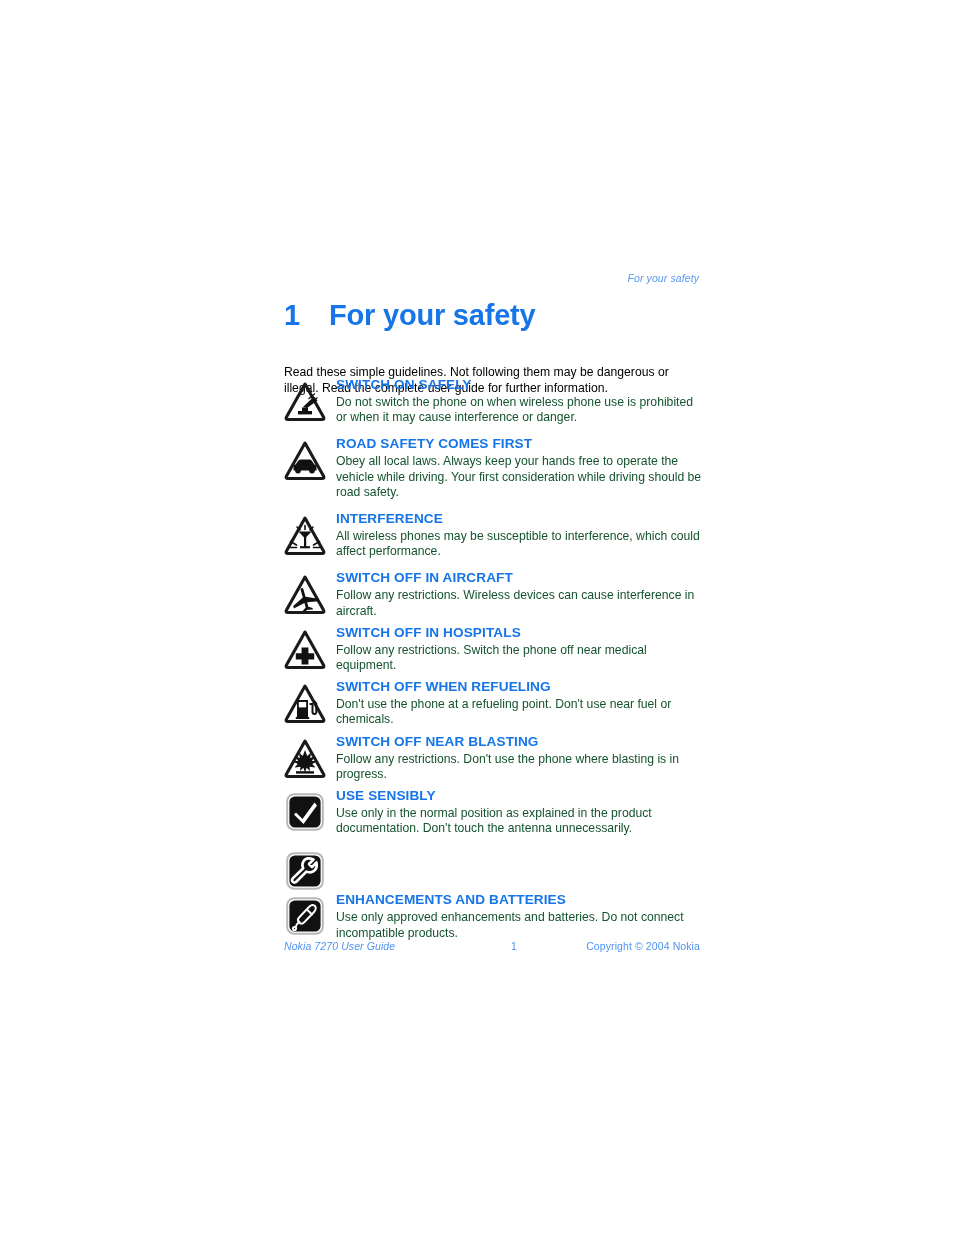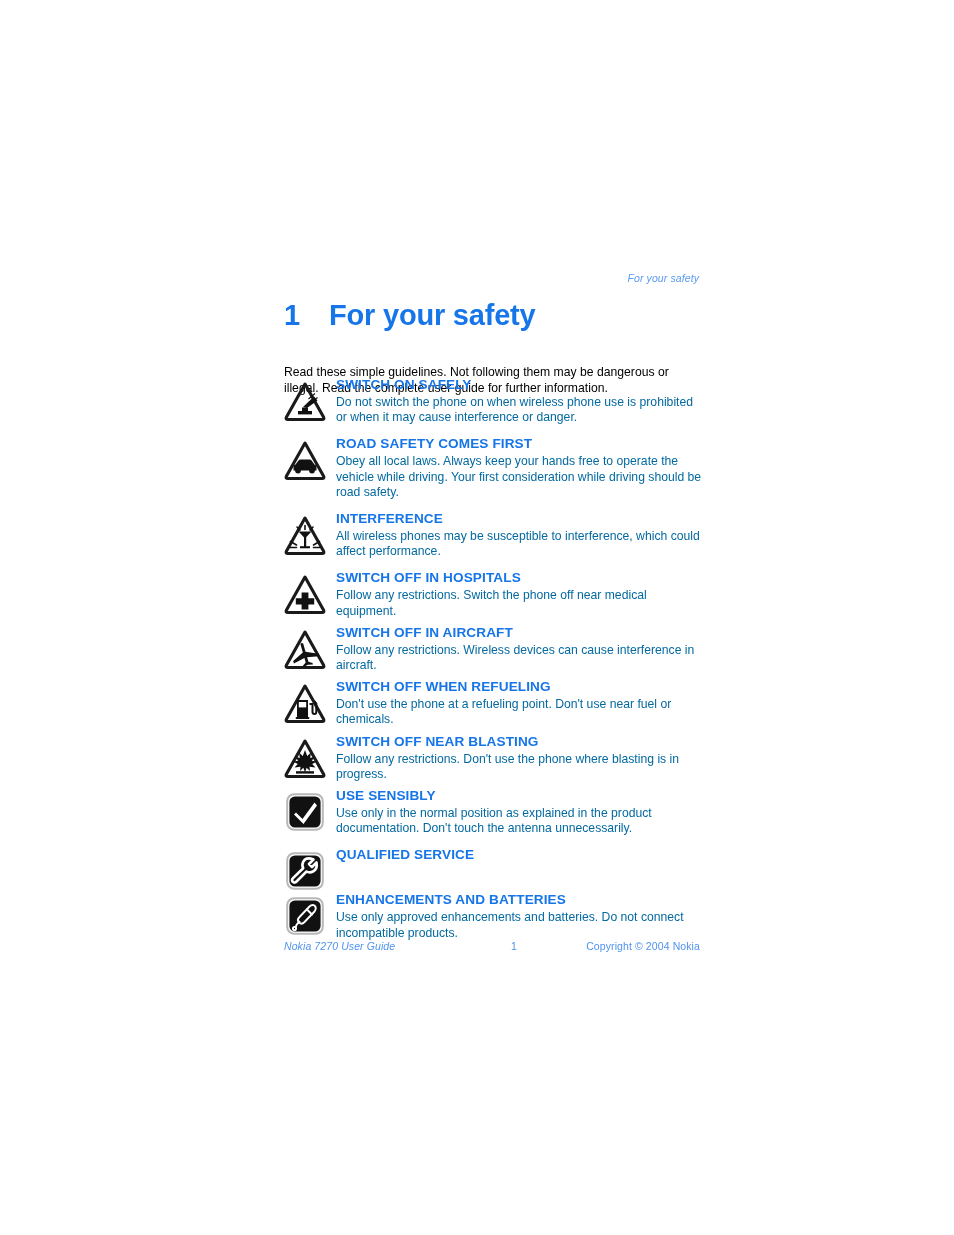--- a/index.html
+++ b/index.html
@@ -90,21 +90,21 @@
     color: #1675e8;
     font-size: 13.6px;
     font-weight: bold;
     letter-spacing: 0.1px;
     line-height: 17px;
     margin: 0 0 2px 0;
   }
   .section-body {
     font-size: 12.2px;
     line-height: 15.2px;
-    color: #0369a1;
+    color: #14532d;
     margin: 0;
   }
 
   
   .s-switch-on      { margin-bottom: 10px; }
   .s-road-safety    { margin-bottom: 10px; }
   .s-interference   { margin-bottom: 10px; }
   .s-hospitals      { min-height: 40px; margin-bottom: 5px; }
   .s-aircraft       { min-height: 40px; margin-bottom: 5px; }
   .s-refueling      { min-height: 40px; margin-bottom: 5px; }
@@ -191,42 +191,42 @@
           <rect x="20" y="23" width="2.2" height="10" fill="#111"></rect>
           <rect x="16" y="32.2" width="10" height="2.1" fill="#111"></rect>
           <path d="M21 15.5 L21 11.5 M16 16 L13 13 M26 16 L29 13" stroke="#111" stroke-width="1.6" fill="none" stroke-linecap="round"></path>
           <path d="M12.5 31 L6.5 27.5 M12.5 33.5 L6 33.5 M29.5 31 L35.5 27.5 M29.5 33.5 L36 33.5" stroke="#111" stroke-width="1.6" fill="none" stroke-linecap="round"></path>
         </svg>
       </div>
       <div class="section-heading">INTERFERENCE</div>
       <p class="section-body">All wireless phones may be susceptible to interference, which could affect performance.</p>
     </div>
 
-    <div class="section s-hospitals">
-      <div class="section-icon">
-        <svg viewBox="0 0 42 42" width="42" height="42">
-          <path d="M21 4 L39.5 37 Q40.8 39.5 38 39.5 L4 39.5 Q1.2 39.5 2.5 37 Z" fill="none" stroke="#1a1a1a" stroke-width="3.1" stroke-linejoin="round"></path>
-          <path d="M17.6 19.5 L24.4 19.5 L24.4 25.2 L30.2 25.2 L30.2 31.6 L24.4 31.6 L24.4 36.4 L17.6 36.4 L17.6 31.6 L11.8 31.6 L11.8 25.2 L17.6 25.2 Z" fill="#111"></path>
-        </svg>
-      </div>
-      <div class="section-heading">SWITCH OFF IN HOSPITALS</div>
-      <p class="section-body">Follow any restrictions. Switch the phone off near medical equipment.</p>
-    </div>
-
     <div class="section s-aircraft">
       <div class="section-icon">
         <svg viewBox="0 0 42 42" width="42" height="42">
           <path d="M21 4 L39.5 37 Q40.8 39.5 38 39.5 L4 39.5 Q1.2 39.5 2.5 37 Z" fill="none" stroke="#1a1a1a" stroke-width="3.1" stroke-linejoin="round"></path>
           <g fill="#111" transform="rotate(-16 21 27)">
             <path d="M19.6 15.5 Q21 13.5 22.4 15.5 L22.4 24 L34 29.5 L34 32 L22.4 29.8 L22.4 34.5 L26 36.8 L26 38.3 L21 37.2 L16 38.3 L16 36.8 L19.6 34.5 L19.6 29.8 L8 32 L8 29.5 L19.6 24 Z"></path>
           </g>
         </svg>
       </div>
       <div class="section-heading">SWITCH OFF IN AIRCRAFT</div>
       <p class="section-body">Follow any restrictions. Wireless devices can cause interference in aircraft.</p>
+    </div>
+
+    <div class="section s-hospitals">
+      <div class="section-icon">
+        <svg viewBox="0 0 42 42" width="42" height="42">
+          <path d="M21 4 L39.5 37 Q40.8 39.5 38 39.5 L4 39.5 Q1.2 39.5 2.5 37 Z" fill="none" stroke="#1a1a1a" stroke-width="3.1" stroke-linejoin="round"></path>
+          <path d="M17.6 19.5 L24.4 19.5 L24.4 25.2 L30.2 25.2 L30.2 31.6 L24.4 31.6 L24.4 36.4 L17.6 36.4 L17.6 31.6 L11.8 31.6 L11.8 25.2 L17.6 25.2 Z" fill="#111"></path>
+        </svg>
+      </div>
+      <div class="section-heading">SWITCH OFF IN HOSPITALS</div>
+      <p class="section-body">Follow any restrictions. Switch the phone off near medical equipment.</p>
     </div>
 
     <div class="section s-refueling">
       <div class="section-icon">
         <svg viewBox="0 0 42 42" width="42" height="42">
           <path d="M21 4 L39.5 37 Q40.8 39.5 38 39.5 L4 39.5 Q1.2 39.5 2.5 37 Z" fill="none" stroke="#1a1a1a" stroke-width="3.1" stroke-linejoin="round"></path>
           <path d="M13 18 L24 18 L24 35.5 L13 35.5 Z" fill="#111"></path>
           <rect x="14.8" y="20" width="7.4" height="5.4" fill="#ffffff"></rect>
           <path d="M25.5 22 L28.5 22 L28.5 30 Q28.5 32 30.5 32 Q32.3 32 32.3 30 L32.3 21.5 L30.3 19" fill="none" stroke="#111" stroke-width="2"></path>
           <rect x="11.8" y="35" width="13.4" height="2" fill="#111"></rect>
@@ -263,21 +263,20 @@
     <div class="section s-service">
       <div class="section-icon">
         <svg viewBox="0 0 42 42" width="42" height="42">
           <rect x="3.2" y="3.2" width="35.6" height="35.6" rx="7" ry="7" fill="none" stroke="#b8b8b8" stroke-width="2"></rect>
           <rect x="5.4" y="5.4" width="31.2" height="31.2" rx="5.6" ry="5.6" fill="#111111"></rect>
           <g fill="none" stroke="#ffffff" stroke-width="2.6" stroke-linecap="round" stroke-linejoin="round">
             <path d="M29.5 9.5 L25 14 L28 17 L32.5 12.5 Q33.8 19 29 21.5 Q25.5 23.3 22.5 21.5 L12.5 31.5 Q10.5 33.5 8.8 31.8 Q7.1 30.1 9 28.2 L19.2 18.2 Q17.5 15 19.3 11.6 Q22 6.6 29.5 9.5 Z"></path>
           </g>
         </svg>
       </div>
-      <div class="section-heading">QUALIFIED SERVICE</div>
     </div>
 
     <div class="section s-enhancements">
       <div class="section-icon">
         <svg viewBox="0 0 42 42" width="42" height="42">
           <rect x="3.2" y="3.2" width="35.6" height="35.6" rx="7" ry="7" fill="none" stroke="#b8b8b8" stroke-width="2"></rect>
           <rect x="5.4" y="5.4" width="31.2" height="31.2" rx="5.6" ry="5.6" fill="#111111"></rect>
           <g fill="none" stroke="#ffffff" stroke-width="1.9" stroke-linecap="round" stroke-linejoin="round">
             <path d="M30.5 10.5 Q33 13 30.5 16.5 L20.5 27 Q17.5 30 15 27.5 Q12.5 25 15.5 22 L25.5 11.5 Q28 9 30.5 10.5 Z"></path>
             <path d="M15.5 26.5 Q12 29.5 11.5 32.5"></path>

